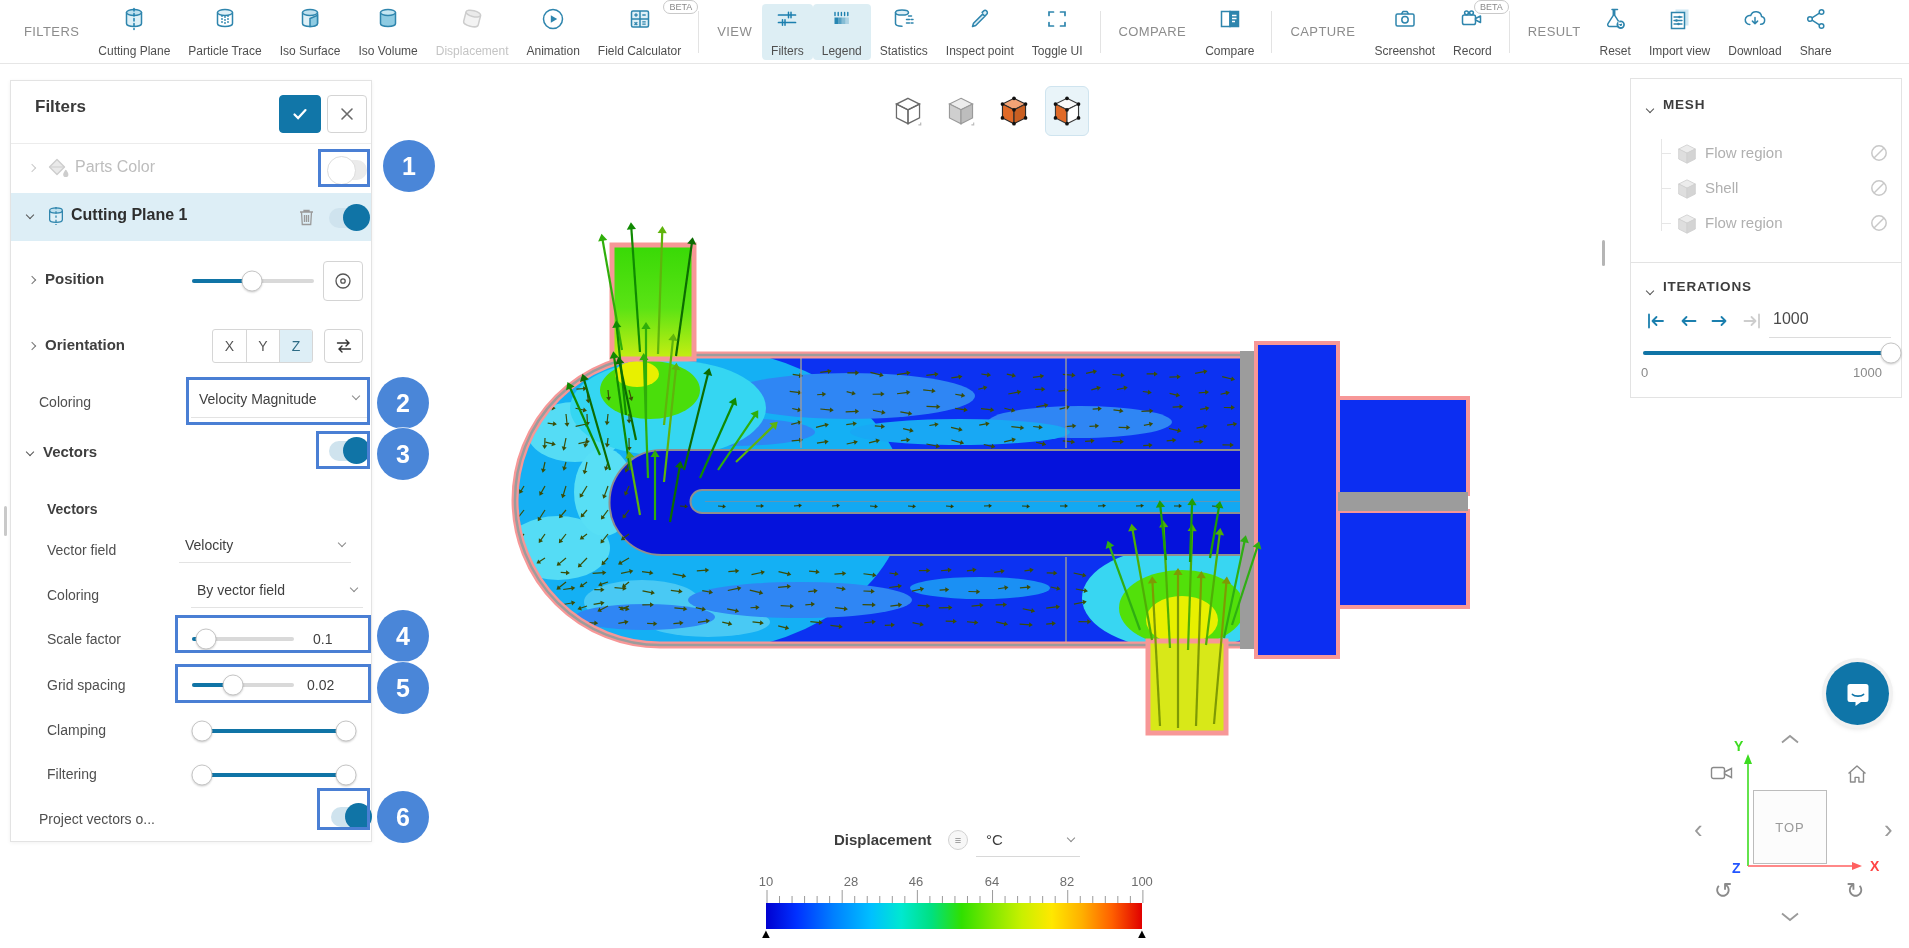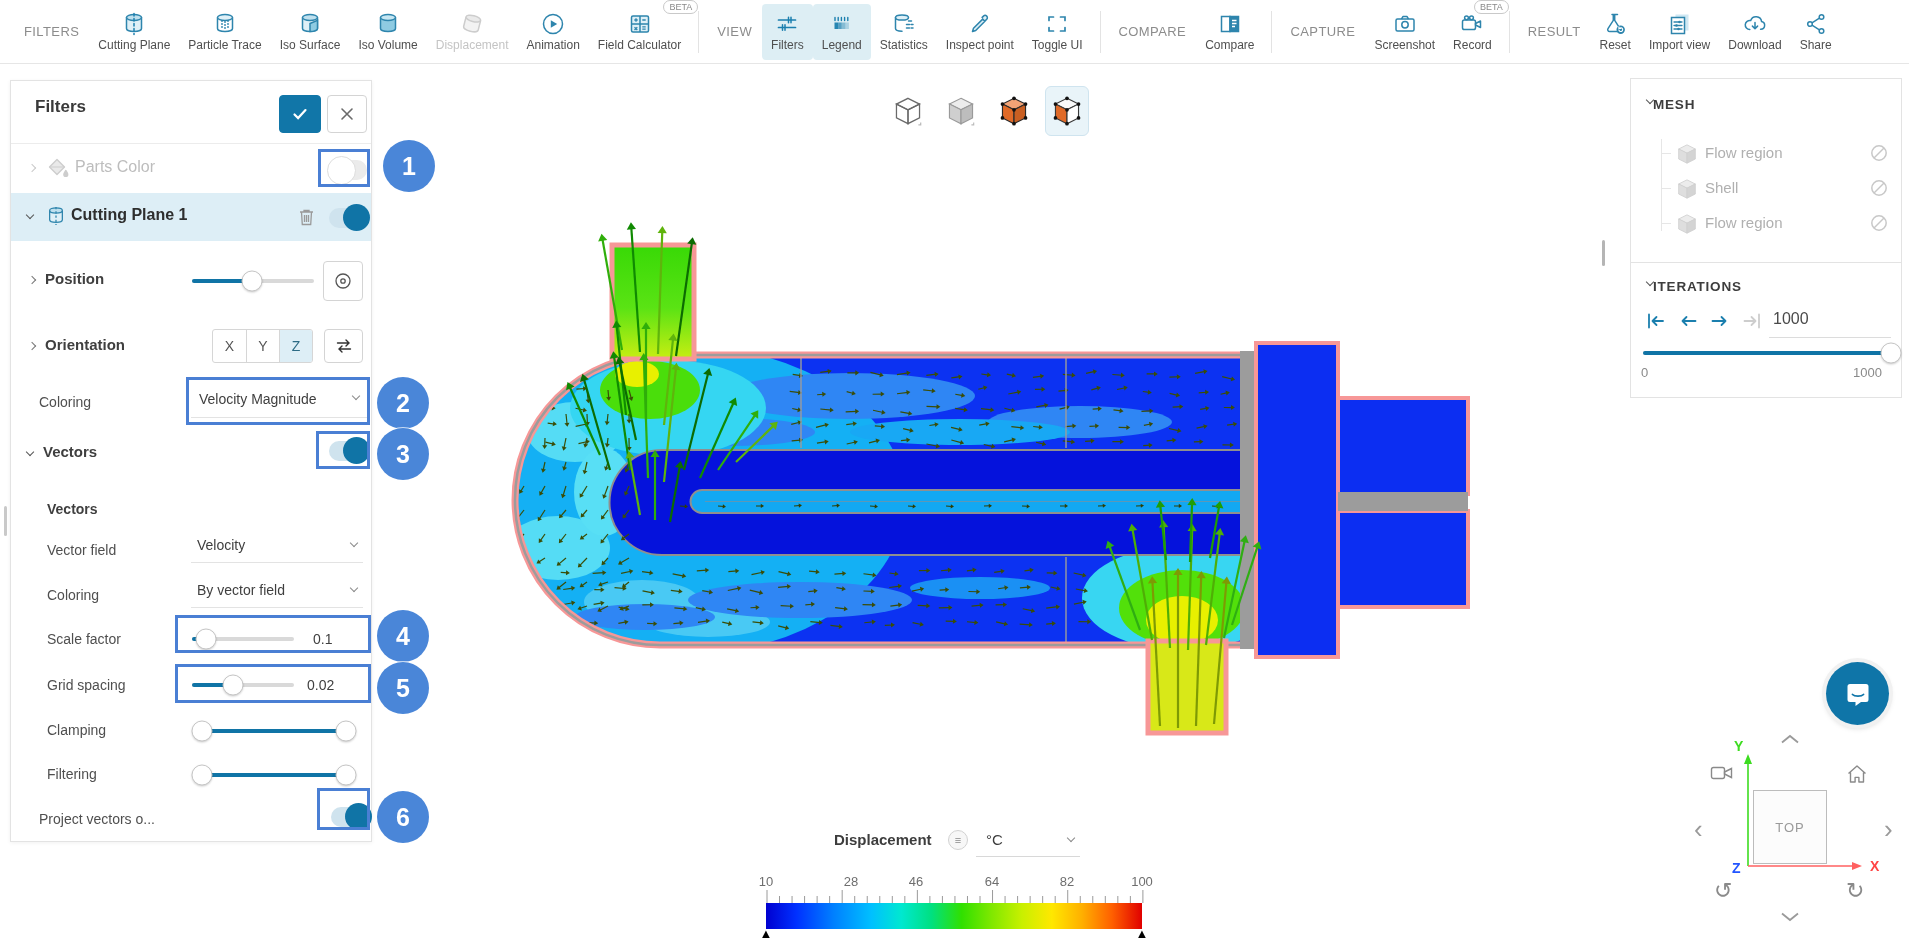--- a/index.html
+++ b/index.html
@@ -4,21 +4,21 @@
 <style>
   *{margin:0;padding:0;box-sizing:border-box}
   html,body{background:#fff}
   body{font-family:"Liberation Sans",sans-serif;color:#3f3f3f}
   #app{position:relative;width:1909px;height:948px;background:#fff;overflow:hidden}
 
   
   #toolbar{position:absolute;left:0;top:0;width:1909px;height:64px;background:#fff;border-bottom:1px solid #e6e6e6;display:flex;align-items:center;padding-left:14px}
   .tgroup{display:flex;align-items:center;height:100%}
   .glabel{font-size:13px;color:#8c8c8c;letter-spacing:.4px;margin:0 10px;white-space:nowrap}
-  .ti{position:relative;display:flex;flex-direction:column;align-items:center;justify-content:center;height:56px;padding:2px 9px;border-radius:4px;cursor:pointer}
+  .ti{position:relative;display:flex;flex-direction:column;align-items:center;justify-content:space-between;height:56px;padding:2px 9px;border-radius:4px;cursor:pointer}
   .ti.active{background:#ddeef4}
   .ti .tlabel{font-size:12px;color:#4f4f4f;margin-top:1px;white-space:nowrap}
   .ti.disabled .tlabel{color:#c4c4c4}
   .beta{position:absolute;top:-4px;right:-8px;font-size:9px;color:#8a8a8a;border:1px solid #c9c9c9;border-radius:8px;padding:0 5px;background:#fff;line-height:12px}
   .tsep{width:1px;height:42px;background:#e3e3e3;margin:0 8px}
 
   
   #fpanel{position:absolute;left:10px;top:80px;width:362px;height:762px;background:#fff;border:1px solid #e3e3e3;box-shadow:0 1px 4px rgba(0,0,0,.06)}
   .prow-label{font-size:15px;color:#3f3f3f}
   .chev{display:inline-block;width:8px;height:8px;border-right:1.7px solid #8a8a8a;border-bottom:1.7px solid #8a8a8a}
@@ -36,21 +36,21 @@
   .sqbtn{position:absolute;background:#fff;border:1px solid #d4d4d4;border-radius:4px;display:flex;align-items:center;justify-content:center;cursor:pointer}
   .ddval{font-size:14px;color:#3f3f3f}
   .flabel{font-size:14px;color:#4f4f4f}
 
   
   .annbox{position:absolute;border:3px solid #4a7fd4;pointer-events:none}
   .badge{position:absolute;width:52px;height:52px;border-radius:50%;background:#4a86d8;color:#fff;font-size:25px;font-weight:700;display:flex;align-items:center;justify-content:center;box-shadow:0 0 0 1px rgba(255,255,255,.7)}
 
   
   .card{position:absolute;width:272px;background:#fff;border:1px solid #e3e3e3}
-  .cardhead{display:flex;align-items:flex-start;gap:0;padding:18px 0 0 16px}
+  .cardhead{display:flex;align-items:flex-end;gap:10px;padding:18px 0 0 16px}
   .cardtitle{font-size:13.5px;font-weight:700;color:#3d3d3d;letter-spacing:.8px}
   .mitem-label{font-size:15px;color:#b0b0b0}
 
   
   #legend{position:absolute;left:738px;top:828px;width:430px;height:120px}
   .lg-num{position:absolute;transform:translateX(-50%);font-size:13px;color:#6e6e6e}
   #lg-bar{position:absolute;left:28px;top:75px;width:376px;height:26px;
     background:linear-gradient(90deg,#0000d0 0%,#0030ff 8%,#0080ff 18%,#00c0ff 28%,#00e8d0 36%,#00e080 44%,#30e000 52%,#80e800 60%,#c8f000 68%,#ffe800 76%,#ffb000 84%,#ff6000 92%,#e00000 100%)}
   .lg-tri{position:absolute;top:98px;transform:translateX(-50%);font-size:13px;color:#000}
 
@@ -1539,21 +1539,21 @@
       <span class="chev down sm" style="position:absolute;right:8px;top:12px"></span>
     </div>
 
     <span class="chev down sm" style="position:absolute;left:16px;top:368px;border-color:#555"></span>
     <span class="prow-label" style="position:absolute;left:32px;top:362px;font-weight:700">Vectors</span>
     <div class="toggle on" style="left:318px;top:360px"></div>
 
     <span style="position:absolute;left:36px;top:420px;font-size:14px;font-weight:700;color:#3f3f3f">Vectors</span>
 
     <span class="flabel" style="position:absolute;left:36px;top:461px">Vector field</span>
-    <div style="position:absolute;left:180px;top:449px;width:172px;height:33px;border-bottom:1px solid #e3e3e3">
+    <div style="position:absolute;left:168px;top:449px;width:172px;height:33px;border-bottom:1px solid #e3e3e3">
       <span class="ddval" style="position:absolute;left:6px;top:7px">Velocity</span>
       <span class="chev down sm" style="position:absolute;right:6px;top:10px"></span>
     </div>
 
     <span class="flabel" style="position:absolute;left:36px;top:506px">Coloring</span>
     <div style="position:absolute;left:180px;top:494px;width:172px;height:33px;border-bottom:1px solid #e3e3e3">
       <span class="ddval" style="position:absolute;left:6px;top:7px">By vector field</span>
       <span class="chev down sm" style="position:absolute;right:6px;top:10px"></span>
     </div>
 

